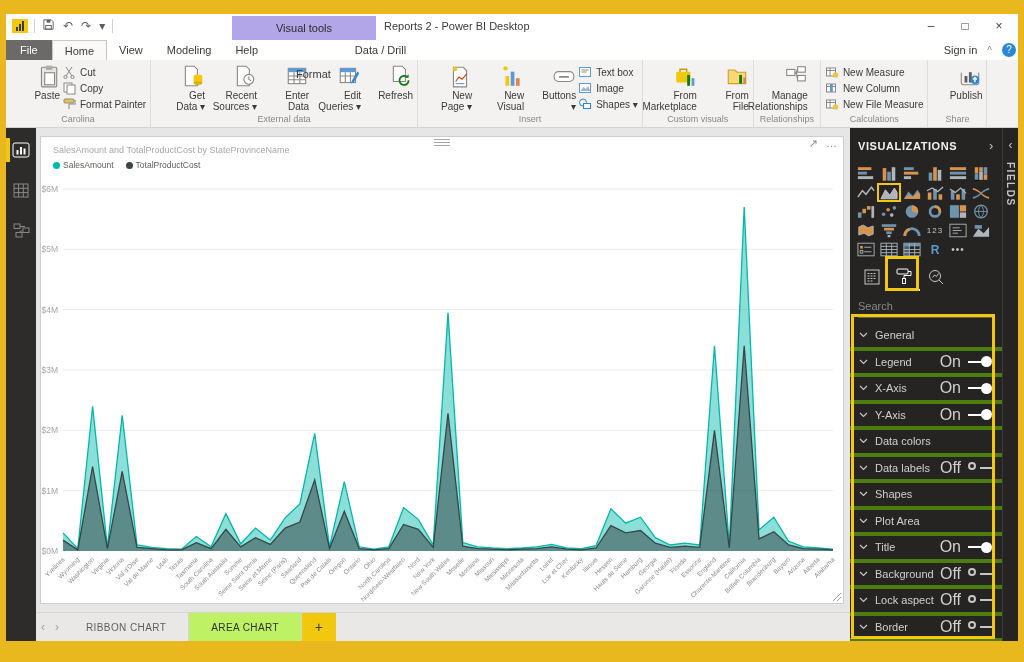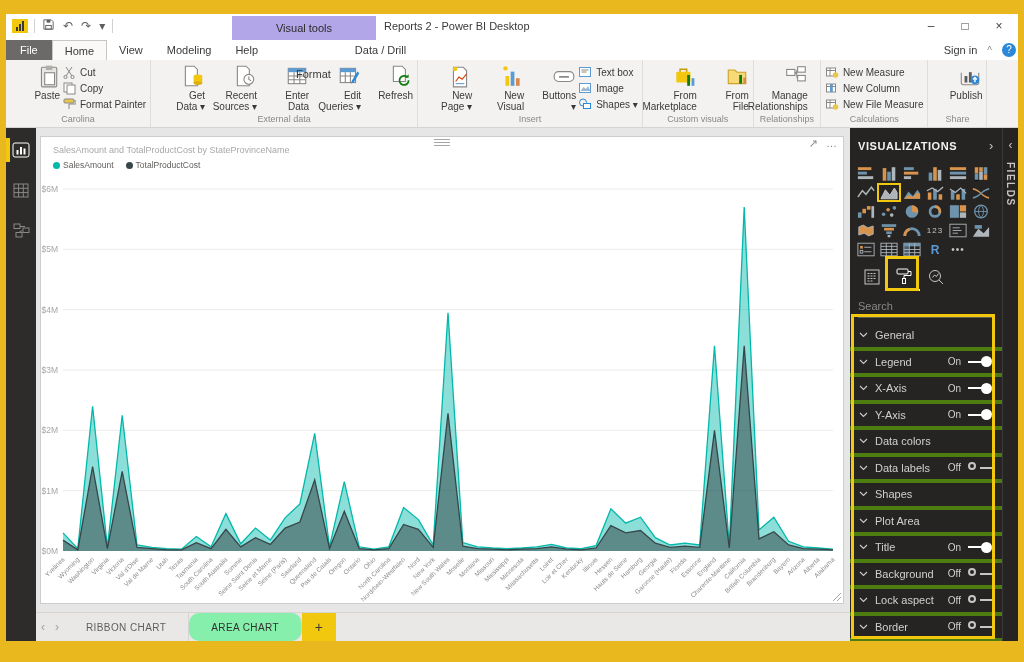--- a/index.html
+++ b/index.html
@@ -61,21 +61,21 @@
   .chart-title { position:absolute; left:12px; top:8px; font-size:9px; color:#A8A8A8; }
   .legend { position:absolute; left:12px; top:23px; display:flex; gap:12px; font-size:8.5px; color:#605E5C; align-items:center; }
   .legend .dot { width:7px; height:7px; border-radius:50%; display:inline-block; margin-right:3px; vertical-align:-1px; }
   #chart-svg-wrap { position:absolute; left:0; top:36px; }
   .resize-grip { position:absolute; right:1px; bottom:1px; }
 
   .footer { height:29px; background:#EAE8E6; border-top:1px solid #D6D4D2; display:flex; align-items:stretch; flex:none; }
   .pgarrow { width:14px; display:flex; align-items:center; justify-content:center; color:#A19F9D; font-size:12px; }
   .ptab { padding:0 22px; display:flex; align-items:center; font-size:10px; color:#605E5C; letter-spacing:0.4px;
           border-right:1px solid #D6D4D2; }
-  .ptab.active { background:#86efac; color:#323130;border-radius:10px; }
+  .ptab.active { background:#bef264; color:#323130; }
   .addpage { width:34px; background:#F2C80F; border:none; font-size:14px; color:#3B3A39; }
 
   
   .vizpanel { width:152px; background:#252423; flex:none; display:flex; flex-direction:column; position:relative; color:#D2D0CE; }
   .vp-header { padding:10px 8px 4px; font-size:11px; font-weight:bold; letter-spacing:0.6px; color:#F3F2F1;
                display:flex; justify-content:space-between; align-items:center; }
   .vp-collapse { color:#C8C6C4; font-size:13px; font-weight:normal; }
   .vp-grid { display:grid; grid-template-columns:repeat(6,22px); gap:2px 1px; padding:8px 5px 4px; }
   .vcell { width:22px; height:17px; display:flex; align-items:center; justify-content:center; }
   .vcell.selected { outline:2px solid #F2C80F; outline-offset:-1px; }
@@ -83,21 +83,21 @@
   .vcell .mtxt { color:#C8C6C4; font-size:10px; letter-spacing:1px; }
   .vp-tabs { height:30px; display:flex; align-items:center; padding-left:6px; }
   .vptab { width:32px; height:28px; display:flex; align-items:center; justify-content:center; flex-direction:column; }
   .vptab.active { border-bottom:2px solid #fff; }
   .vp-search { margin:2px 8px 0; border-bottom:1px solid #605E5C; display:flex; align-items:center; gap:6px; height:24px;justify-content:center; }
   .vp-search input { flex:1; background:transparent; border:none; outline:none; color:#C8C6C4; font-size:11px; font-family:"Liberation Sans",sans-serif; }
   .vp-search input::placeholder { color:#8A8886; }
   .vp-sections { flex:1; margin-top:6px; overflow:hidden; }
   .sec { height:26.5px; display:flex; align-items:center; padding:0 10px 0 9px; border-bottom:4px solid #4d7c0f; font-size:11px; color:#D2D0CE; }
   .sec .chv { margin-right:7px; display:inline-flex; }
-  .sec .state { margin-left:auto; margin-right:7px; font-size:10px; }
+  .sec .state { margin-left:auto; margin-right:7px; font-size:16px; }
   .toggle { position:relative; width:24px; height:12px; flex:none; }
   .toggle .knob { position:absolute; top:0.5px; width:11px; height:11px; border-radius:50%; }
   .toggle .tbar { position:absolute; top:5px; height:2px; }
   .toggle.on .knob { right:0; background:#fff; }
   .toggle.on .tbar { left:0; width:14px; background:#fff; }
   .toggle.off .knob { left:0; border:2px solid #C8C6C4; width:8px; height:8px; background:transparent; }
   .toggle.off .tbar { right:0; width:12px; background:#C8C6C4; }
   .hl { position:absolute; border:3px solid #F2C80F; pointer-events:none; z-index:5; }
   .hl-tab { left:35px; top:128px; width:34px; height:35px; }
   .hl-sections { left:1px; top:186px; width:144px; height:325px; }

